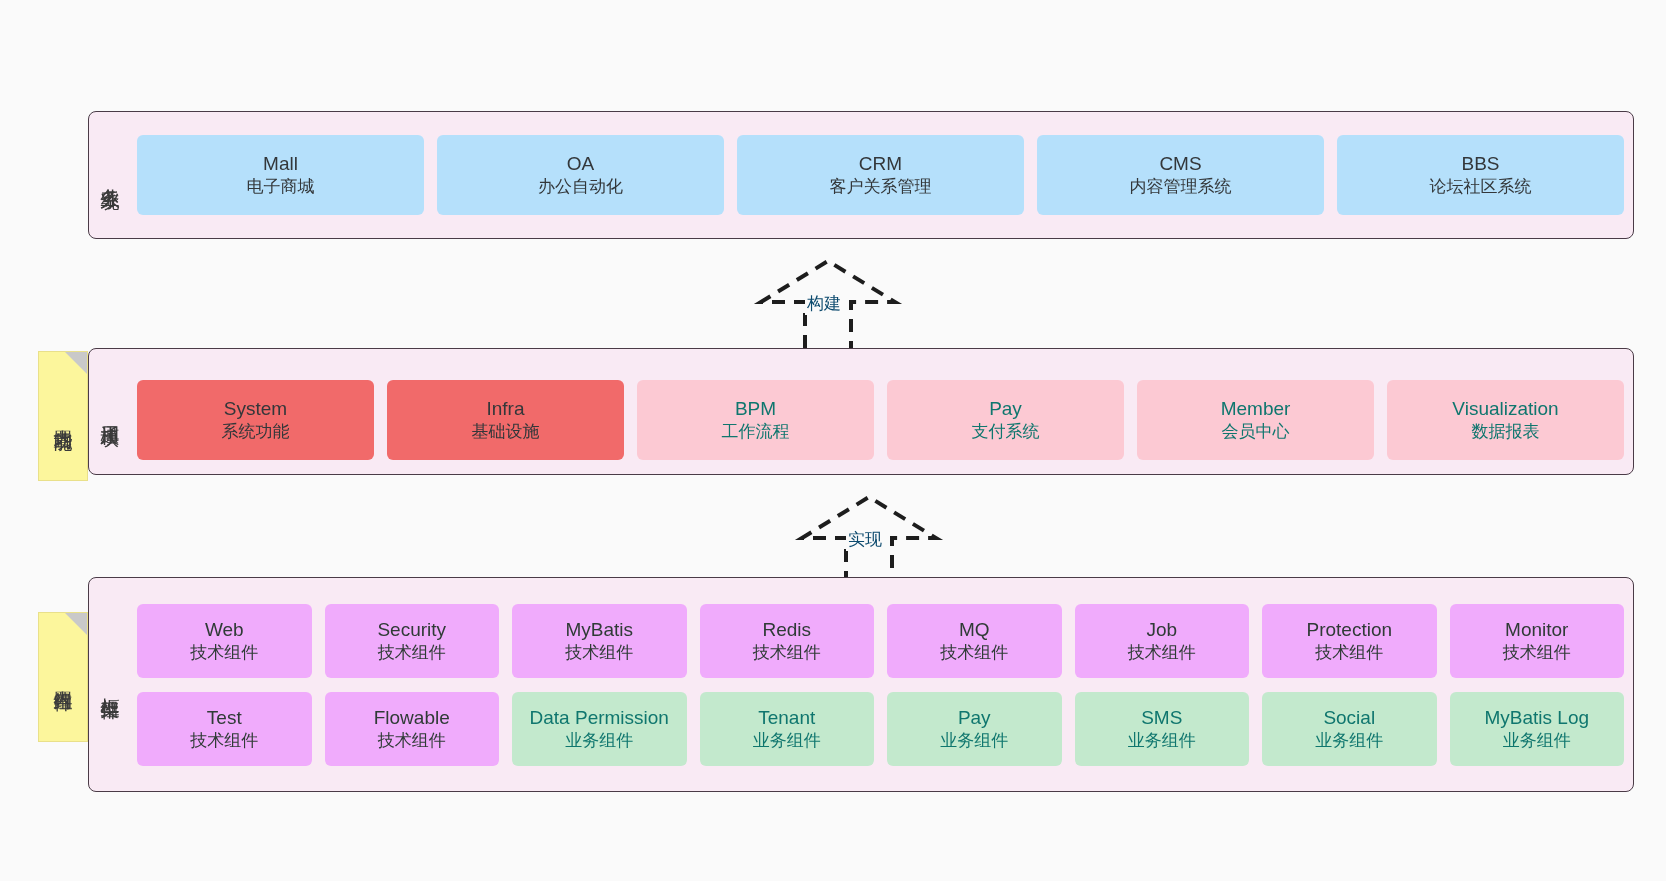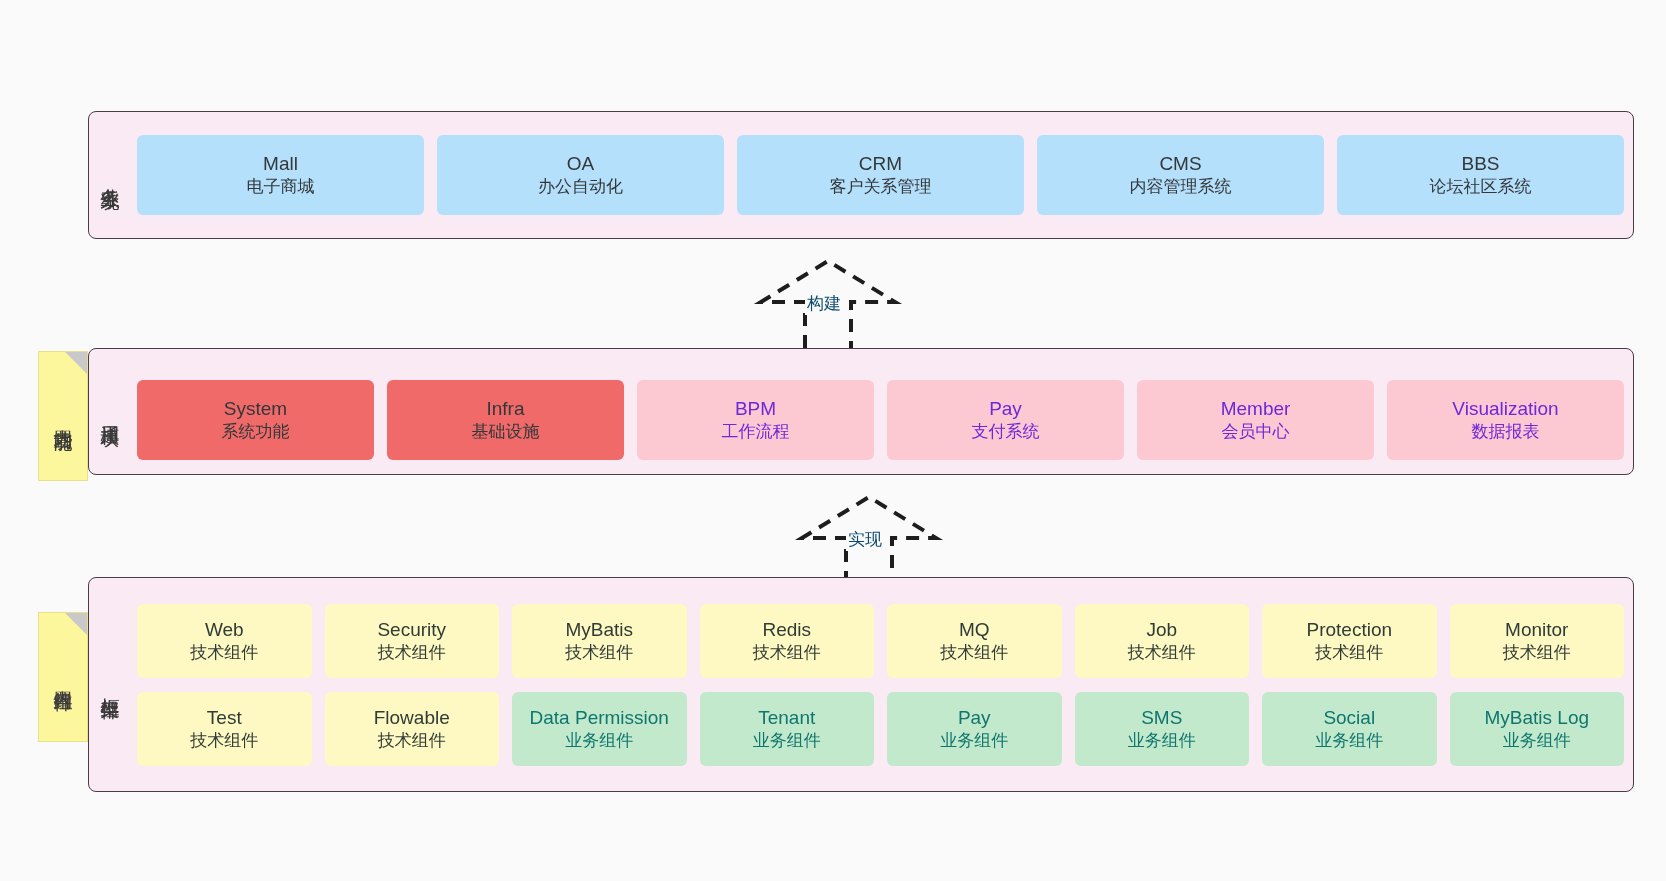--- a/index.html
+++ b/index.html
@@ -64,30 +64,30 @@
   #layer-business .layer-body{gap:13px;padding:0 9px 0 6px;}
   #layer-business .cell{
     flex:1 1 0;height:80px;background:#b5e0fb;color:#33373a;justify-content:center;
   }
 
   
   #layer-common{left:88px;top:348px;width:1546px;height:127px;}
   #layer-common .layer-body{gap:13px;padding:16px 9px 0 6px;}
   #layer-common .cell{flex:1 1 0;height:80px;}
   .c-red{background:#f16a6a;color:#33373a;}
-  .c-pink{background:#fcc9d3;color:#6d28d9;}
+  .c-pink{background:#fcc9d3;color:#0f766e;}
 
   
   #layer-framework{left:88px;top:577px;width:1546px;height:215px;}
   #layer-framework .layer-body{
     flex-direction:column;justify-content:center;gap:14px;padding:0 9px 0 6px;
   }
   .row{display:flex;gap:13px;width:100%;}
   #layer-framework .cell{flex:1 1 0;height:74px;}
-  .c-green{background:#fef9c3;color:#2f3b36;}
+  .c-green{background:#f0abfc;color:#2f3b36;}
   .c-lgreen{background:#c3e9cd;color:#0f766e;}
 
   
   .note{
     position:absolute;
     box-sizing:border-box;
     background:#fcf69c;
     border:1px solid #e9e08a;
     display:flex;align-items:center;justify-content:center;
     font-size:19px;color:#3a3a3a;

